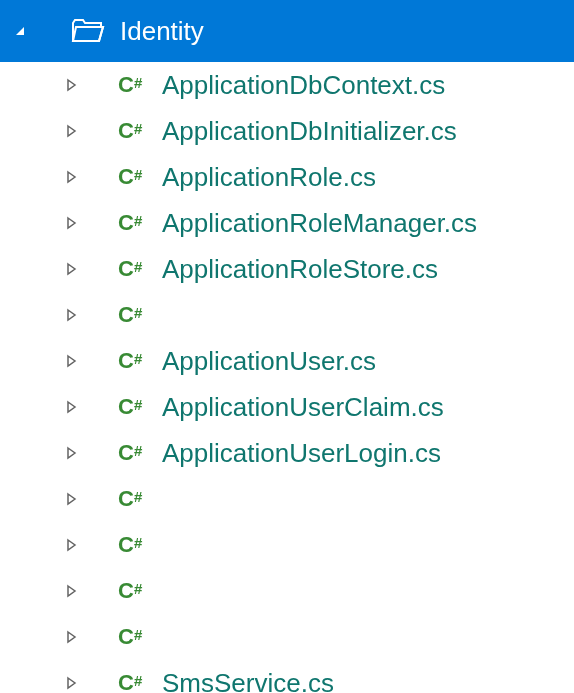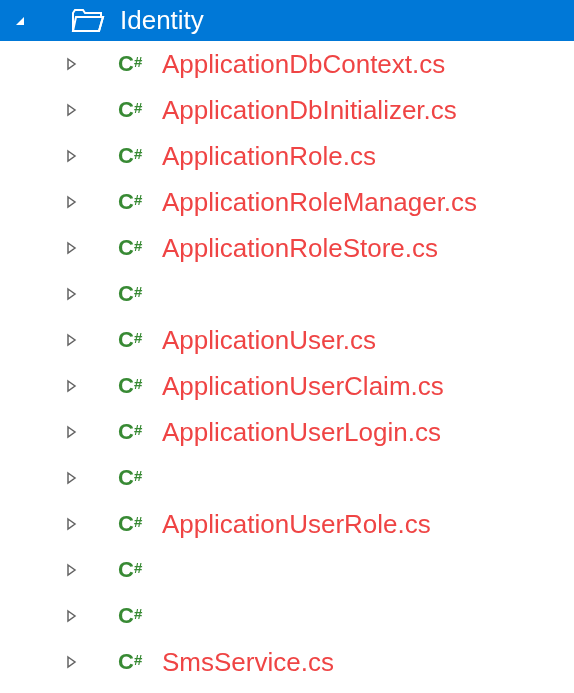--- a/index.html
+++ b/index.html
@@ -12,21 +12,21 @@
       font-size: 26px;
       background: #ffffff;
       width: 574px;
     }
     .tree {
       width: 100%;
     }
     .folder-row {
       display: flex;
       align-items: center;
-      height: 41px;
+      height: 62px;
       background: #0078d7;
       color: #ffffff;
       padding-left: 10px;
     }
     .folder-row .arrow {
       width: 20px;
       display: flex;
       align-items: center;
       justify-content: center;
       margin-right: 40px;
@@ -61,21 +61,21 @@
       font-weight: 700;
       font-size: 22px;
       width: 44px;
       display: flex;
       align-items: center;
       justify-content: flex-start;
       letter-spacing: -1px;
     }
     .file-row .file-name {
       font-weight: 400;
-      color: #ef4444;
+      color: #0f766e;
     }
     .cs-sup {
       font-size: 15px;
       vertical-align: super;
       margin-left: 1px;
       position: relative;
       top: -3px;
     }
   </style>
 </head>
@@ -186,21 +186,20 @@
         </span>
         <span class="cs-icon">C<span class="cs-sup">#</span></span>
       </div>
       <div class="file-row">
         <span class="expand-icon">
           <svg width="14" height="14" viewBox="0 0 14 14">
             <polygon points="4,2 11,7 4,12" fill="none" stroke="#646464" stroke-width="1.5"></polygon>
           </svg>
         </span>
         <span class="cs-icon">C<span class="cs-sup">#</span></span>
-        <span class="file-name">ApplicationUserRole.cs</span>
       </div>
       <div class="file-row">
         <span class="expand-icon">
           <svg width="14" height="14" viewBox="0 0 14 14">
             <polygon points="4,2 11,7 4,12" fill="none" stroke="#646464" stroke-width="1.5"></polygon>
           </svg>
         </span>
         <span class="cs-icon">C<span class="cs-sup">#</span></span>
       </div>
       <div class="file-row">

